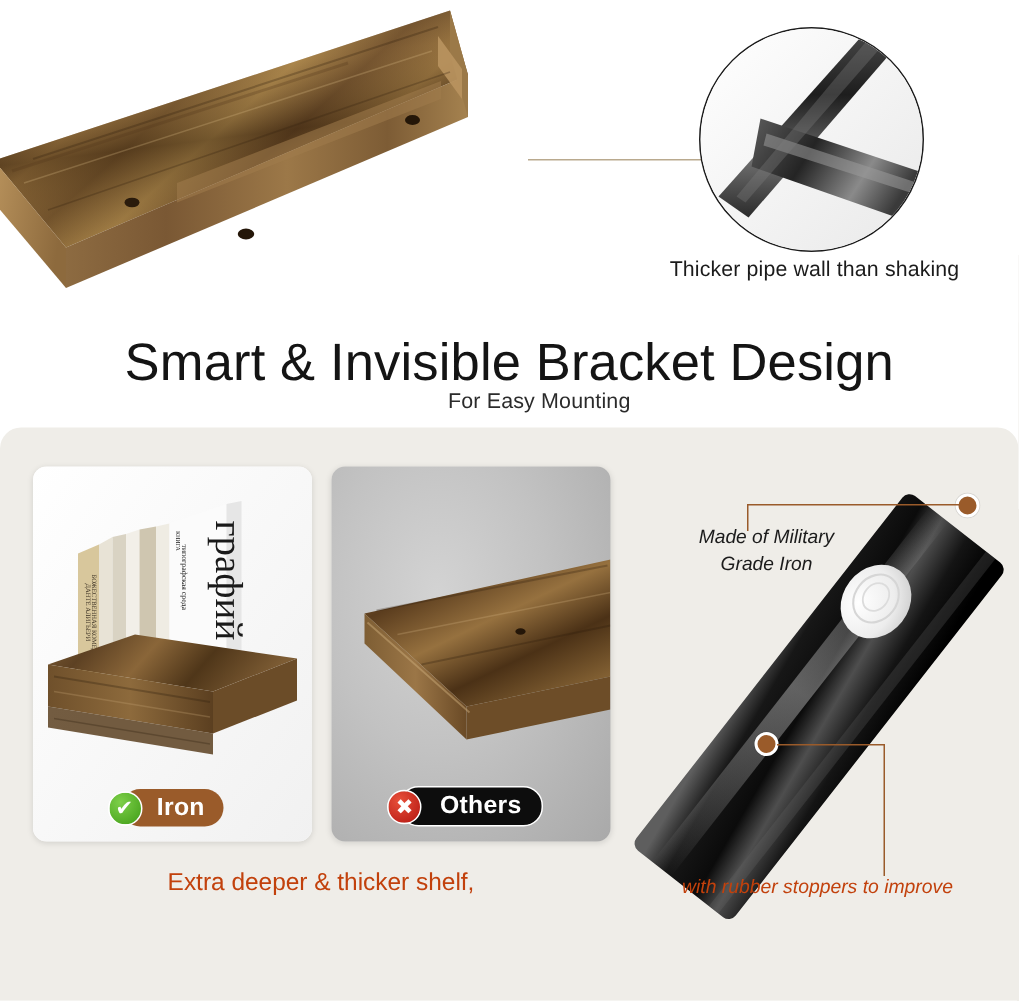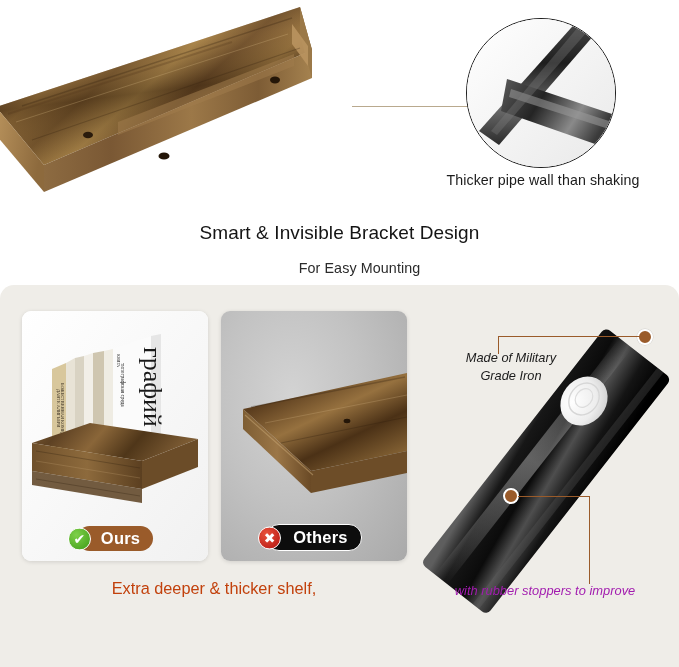--- a/index.html
+++ b/index.html
@@ -35,21 +35,21 @@
 
   .caption-thicker{
     position:absolute;left:418px;top:172px;width:250px;
     text-align:center;font-size:14.2px;color:#1b1b1b;letter-spacing:.1px;
     white-space:nowrap;
   }
 
   
   .headline{
     position:absolute;left:0;top:222px;width:679px;text-align:center;
-    font-size:19px;color:#141414;letter-spacing:.1px;font-weight:400;
+    font-size:35px;color:#141414;letter-spacing:.1px;font-weight:400;
   }
   .subhead{
     position:absolute;left:0;top:260px;width:679px;text-align:center;
     font-size:14.3px;color:#2b2b2b;letter-spacing:.1px;font-weight:400;padding-left:20px;
   }
 
   
   .panel{
     position:absolute;left:0;top:285px;width:679px;height:382px;
     background:#efede8;border-radius:14px 14px 0 0;overflow:hidden;
@@ -87,21 +87,21 @@
     font-size:16.3px;line-height:22px;color:#c2410c;
   }
 
   
   .pipe-zone{position:absolute;left:408px;top:0;width:280px;height:382px;overflow:hidden;font-style:italic;}
 
   .anno{position:absolute;color:#1b1b1b;font-size:12.8px;line-height:18px;}
   .anno-iron{left:38px;top:64px;width:130px;text-align:center;}
   .caption-right{
     position:absolute;left:6px;top:297px;width:262px;text-align:center;
-    font-size:12.9px;line-height:18px;color:#a21caf;
+    font-size:12.9px;line-height:18px;color:#c2410c;
   }
 
   .dot{
     position:absolute;width:16px;height:16px;border-radius:50%;
     background:#9a5b2a;border:2.5px solid #fff;box-sizing:border-box;
     box-shadow:0 0 0 .5px rgba(0,0,0,.12);
   }
   .lead{position:absolute;background:#9a5b2a;}
 </style>
 </head>
@@ -265,21 +265,21 @@
             <g opacity="0.3">
               <path d="M14,140 L118,157" stroke="#2d1e0d" stroke-width="1.2"></path>
               <path d="M14,150 L118,167" stroke="#c3a273" stroke-width="0.9"></path>
               <path d="M14,168 L118,185" stroke="#2d1e0d" stroke-width="1"></path>
             </g>
           </g>
         </svg>
         <div class="badge-row">
           <div class="badge ours">
             <span class="badge-icon check">✔</span>
-            <span>Ours</span>
+            <span>Iron</span>
           </div>
         </div>
       </div>
 
       <div class="card card-others">
         <svg width="186" height="250" viewBox="0 0 186 250">
           <defs>
             <linearGradient id="wd3" x1="0" y1="0" x2="0.8" y2="1">
               <stop offset="0" stop-color="#8a6537"></stop>
               <stop offset="0.25" stop-color="#5b3d1e"></stop>

